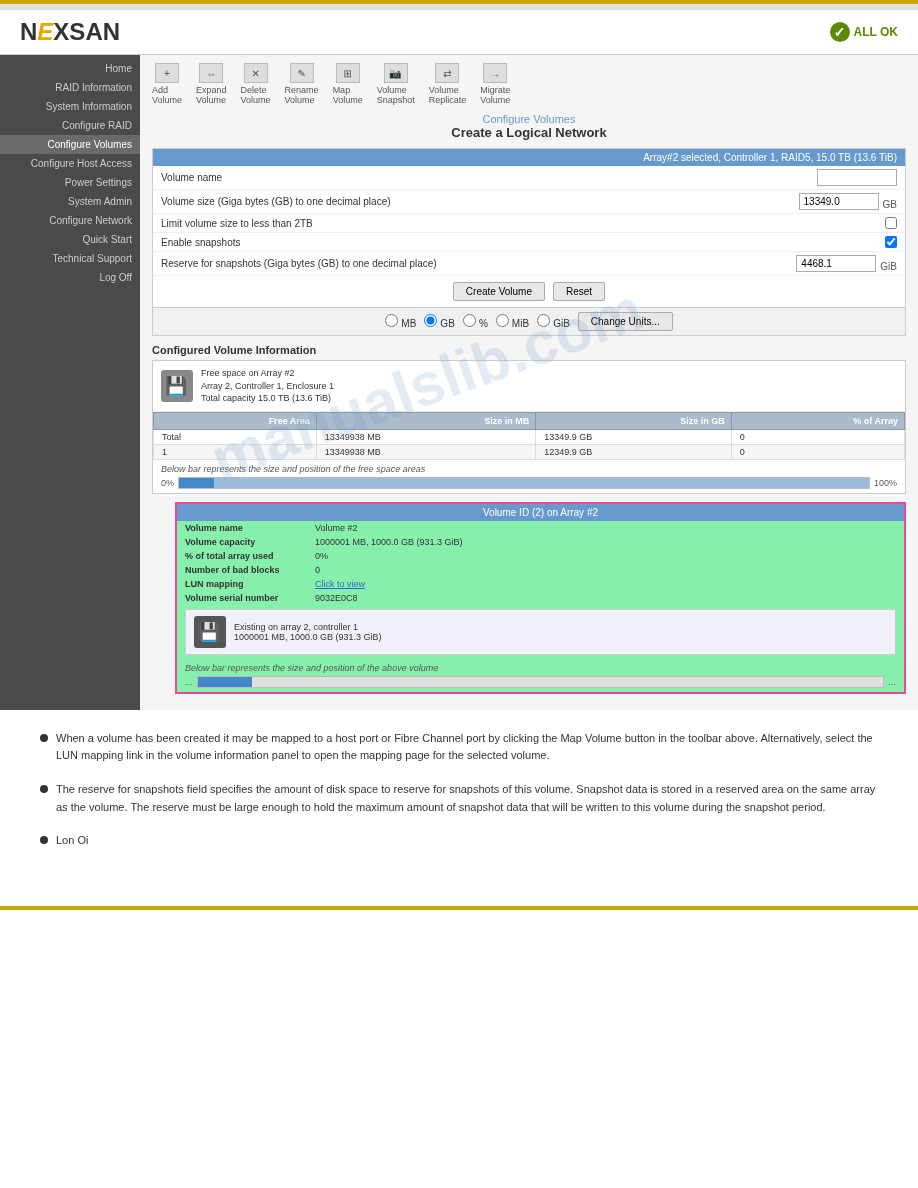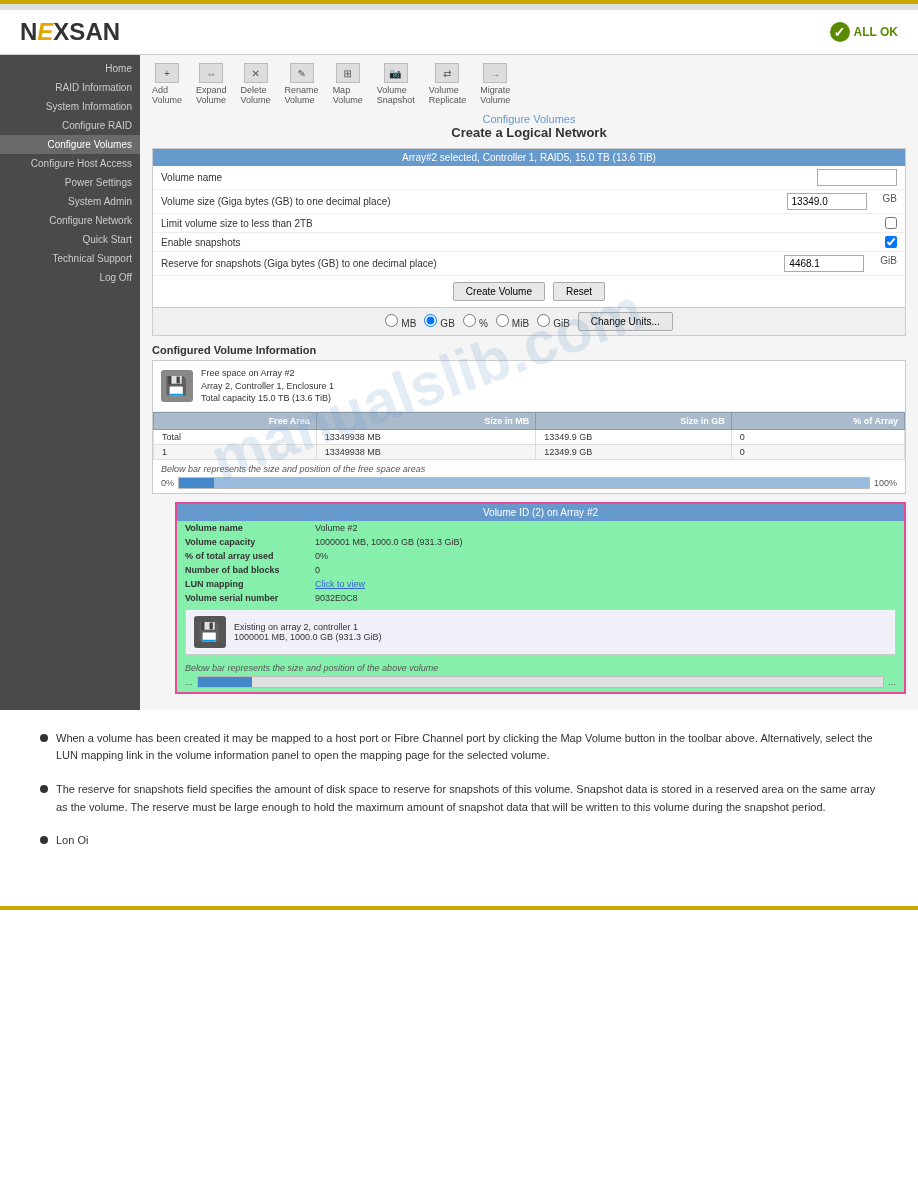--- a/index.html
+++ b/index.html
@@ -29,27 +29,27 @@
     .toolbar { display: flex; gap: 14px; margin-bottom: 8px; }
     .toolbar-item { display: flex; flex-direction: column; align-items: center; font-size: 9px; color: #555; cursor: pointer; }
     .toolbar-item .icon-box { width: 24px; height: 20px; background: #ddd; border: 1px solid #bbb; display: flex; align-items: center; justify-content: center; font-size: 10px; margin-bottom: 2px; }
 
     
     .page-title-section { text-align: center; margin-bottom: 8px; }
     .page-title-section .title-small { color: #6699cc; font-size: 11px; }
     .page-title-section .title-large { color: #333; font-size: 13px; font-weight: bold; }
 
     
-    .section-header { background: #6699cc; color: #fff; padding: 3px 8px; font-size: 10px; text-align: center; }
+    .section-header { background: #6699cc; color: #fff; padding: 3px 8px; font-size: 10px; text-align: right; }
 
     
     .form-section { background: #fff; border: 1px solid #ccc; margin-bottom: 8px; }
     .form-row { display: flex; align-items: center; padding: 3px 8px; border-bottom: 1px solid #eee; }
     .form-label { flex: 1; font-size: 10px; color: #333; }
-    .form-value { display: flex; align-items: flex-start; gap: 16px; margin-left: 16px; }
+    .form-value { display: flex; align-items: flex-end; gap: 4px; margin-left: 16px; }
     .form-input { border: 1px solid #aaa; padding: 2px 4px; font-size: 10px; width: 80px; }
     .form-unit { font-size: 10px; color: #555; }
     .form-checkbox { width: 12px; height: 12px; }
 
     
     .btn { padding: 3px 12px; font-size: 10px; cursor: pointer; border: 1px solid #aaa; background: #e8e8e8; border-radius: 2px; }
     .btn-row { display: flex; justify-content: center; gap: 8px; padding: 6px; }
 
     
     .radio-row { display: flex; align-items: center; justify-content: center; gap: 8px; padding: 4px; background: #f0f0f0; border-top: 1px solid #ccc; }

